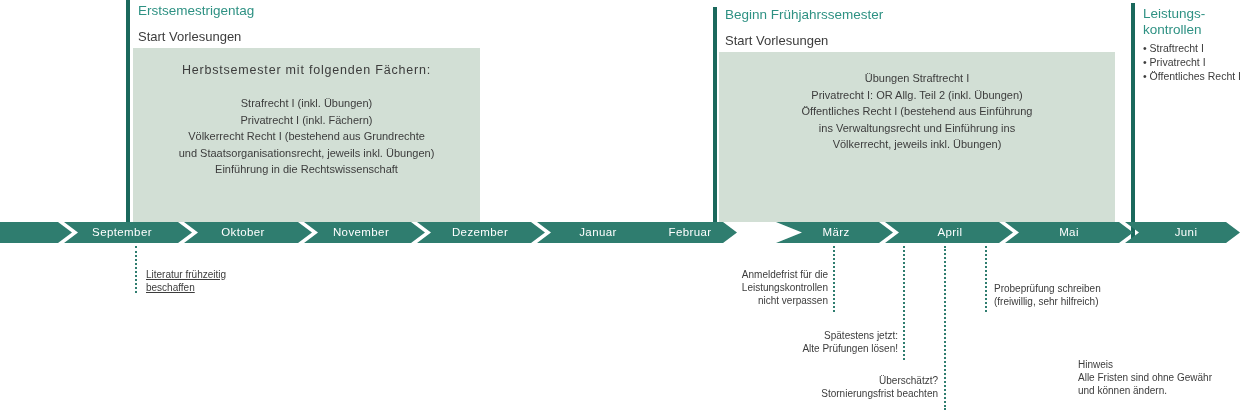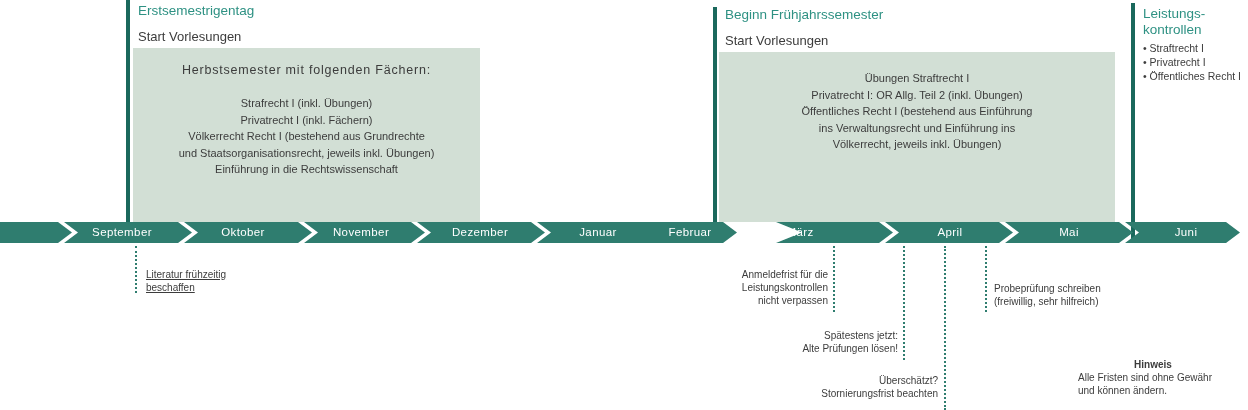--- a/index.html
+++ b/index.html
@@ -57,41 +57,41 @@
   .s6 { left:766px;  width:127px; }
   .s7 { left:885px;  width:128px; }
   .s8 { left:1005px; width:128px; }
   .s9 { left:1125px; width:115px; }
 
   .month {
     position:absolute; top:226px; transform:translateX(-50%);
     color:#ffffff; font-size:11.5px; letter-spacing:0.4px; z-index:5; white-space:nowrap;
   }
   .m0 { left:122px; }  .m1 { left:243px; }  .m2 { left:361px; }  .m3 { left:480px; }
-  .m4 { left:598px; }  .m5 { left:677px;margin-left:13px; }  .m6 { left:800px; }  .m7 { left:950px; }
+  .m4 { left:598px; }  .m5 { left:677px;margin-left:13px; }  .m6 { left:836px; }  .m7 { left:950px; }
   .m8 { left:1069px; } .m9 { left:1186px; }
 
   
   .dotline { position:absolute; width:0; border-left:2px dotted #2f7d6f; }
   .d1 { left:135px; top:246px; height:47px; }
   .d2 { left:833px; top:246px; height:66px; }
   .d3 { left:903px; top:246px; height:114px; }
   .d4 { left:944px; top:246px; height:164px; }
   .d5 { left:985px; top:246px; height:66px; }
 
   
   .ann { position:absolute; font-size:10px; line-height:13px; color:#3c3c3c; }
   .ann.right { text-align:right; }
   .a1 { left:146px; top:268px;text-decoration:underline; }
   .a2 { left:688px; top:268px; width:140px; }
   .a3 { left:758px; top:329px; width:140px; }
   .a4 { left:798px; top:374px; width:140px; }
   .a5 { left:994px; top:282px; }
   .note { left:1078px; top:358px; width:150px; }
-  .note-title { font-weight:bold;text-align:center; }
+  .note-title { font-weight:normal; }
 </style>
 </head>
 <body>
 
 <div class="canvas">
 
   <div class="vline vline1"></div>
   <div class="vline vline2"></div>
   <div class="vline vline3"></div>
 

